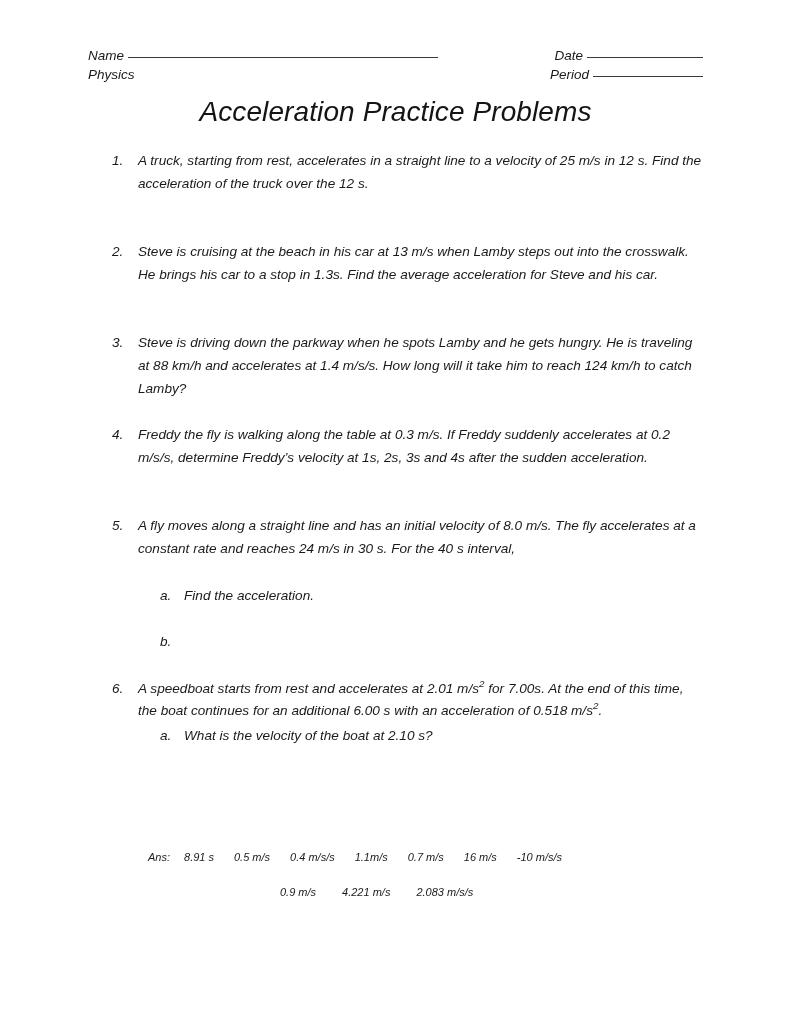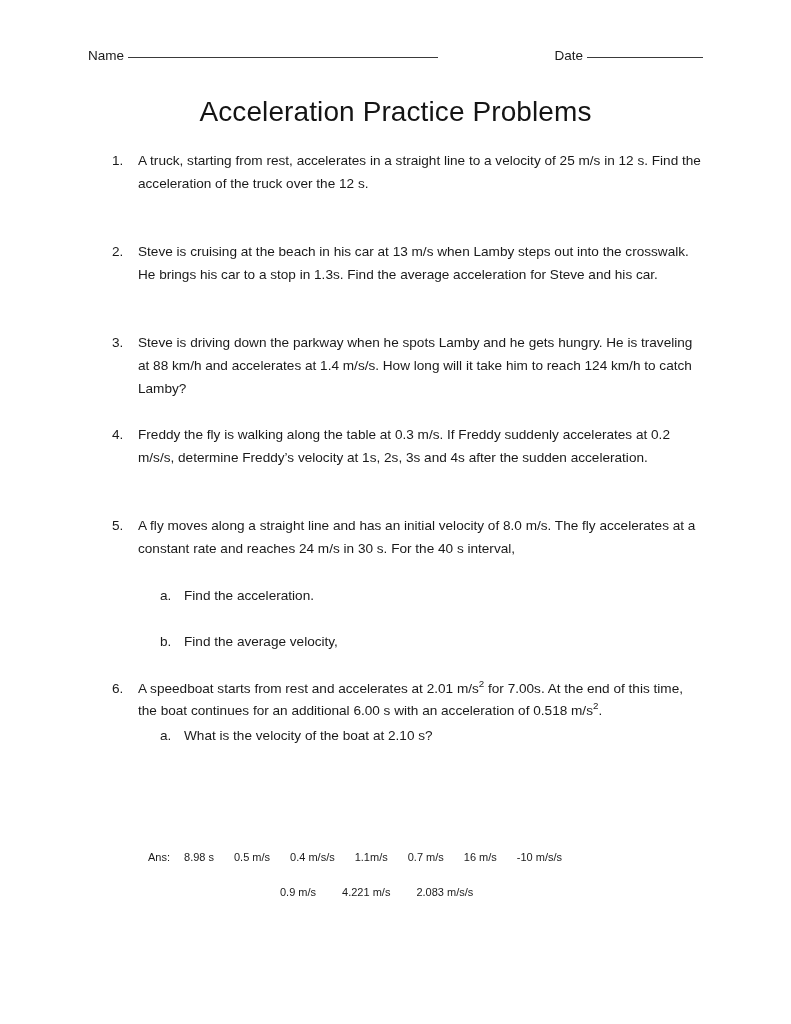--- a/index.html
+++ b/index.html
@@ -8,20 +8,21 @@
     background: #ffffff;
   }
   .page {
     position: relative;
     width: 791px;
     height: 1024px;
     background: #ffffff;
     font-family: "Liberation Sans", sans-serif;
     color: #1a1a1a;
     overflow: hidden;
+    font-style: italic;
   }
 
   
   .header {
     position: absolute;
     left: 88px;
     top: 46px;
     width: 615px;
   }
   .header-row {
@@ -143,20 +144,30 @@
     <div class="header-row">
       <div class="hdr-left">
         <span class="hdr-label">Name</span>
         <span class="rule rule-name"></span>
       </div>
       <div class="hdr-right">
         <span class="hdr-label">Date</span>
         <span class="rule rule-date"></span>
       </div>
     </div>
+    <div class="header-row">
+      <div class="hdr-left">
+        <span class="hdr-label">Physics</span>
+        <span class="rule rule-blank"></span>
+      </div>
+      <div class="hdr-right">
+        <span class="hdr-label">Period</span>
+        <span class="rule rule-period"></span>
+      </div>
+    </div>
   </div>
 
   <div class="title">Acceleration Practice Problems</div>
 
   <div class="problems">
 
     <div class="prob">
       <span class="prob-num">1.</span>
       <span class="prob-body">A truck, starting from rest, accelerates in a straight line to a velocity of 25 m/s in 12 s.  Find the acceleration of the truck over the 12 s.</span>
     </div>
@@ -193,21 +204,20 @@
 
     <div class="sub">
       <span class="sub-letter">a.</span>
       <span class="sub-body">Find the acceleration.</span>
     </div>
 
     <div class="gap-md"></div>
 
     <div class="sub">
       <span class="sub-letter">b.</span>
-      <span class="sub-body">Find the average velocity,</span>
     </div>
 
     <div class="gap-md"></div>
 
     <div class="prob">
       <span class="prob-num">6.</span>
       <span class="prob-body"><span>A speedboat starts from rest and accelerates at 2.01 m/s</span><sup>2</sup><span> for 7.00s.  At the end of this time, the boat continues for an additional 6.00 s with an acceleration of 0.518 m/s</span><sup>2</sup><span>.</span></span>
     </div>
 
     <div class="gap-xs"></div>
@@ -215,21 +225,21 @@
     <div class="sub">
       <span class="sub-letter">a.</span>
       <span class="sub-body">What is the velocity of the boat at 2.10 s?</span>
     </div>
 
   </div>
 
   <div class="answers">
     <div class="ans-row-1">
       <span class="ans-label">Ans:</span>
-      <span class="ans-item">8.98 s</span>
+      <span class="ans-item">8.91 s</span>
       <span class="ans-item">0.5 m/s</span>
       <span class="ans-item">0.4 m/s/s</span>
       <span class="ans-item">1.1m/s</span>
       <span class="ans-item">0.7 m/s</span>
       <span class="ans-item">16 m/s</span>
       <span class="ans-item">-10 m/s/s</span>
     </div>
     <div class="ans-row-2">
       <span class="ans-item">0.9 m/s</span>
       <span class="ans-item">4.221 m/s</span>

